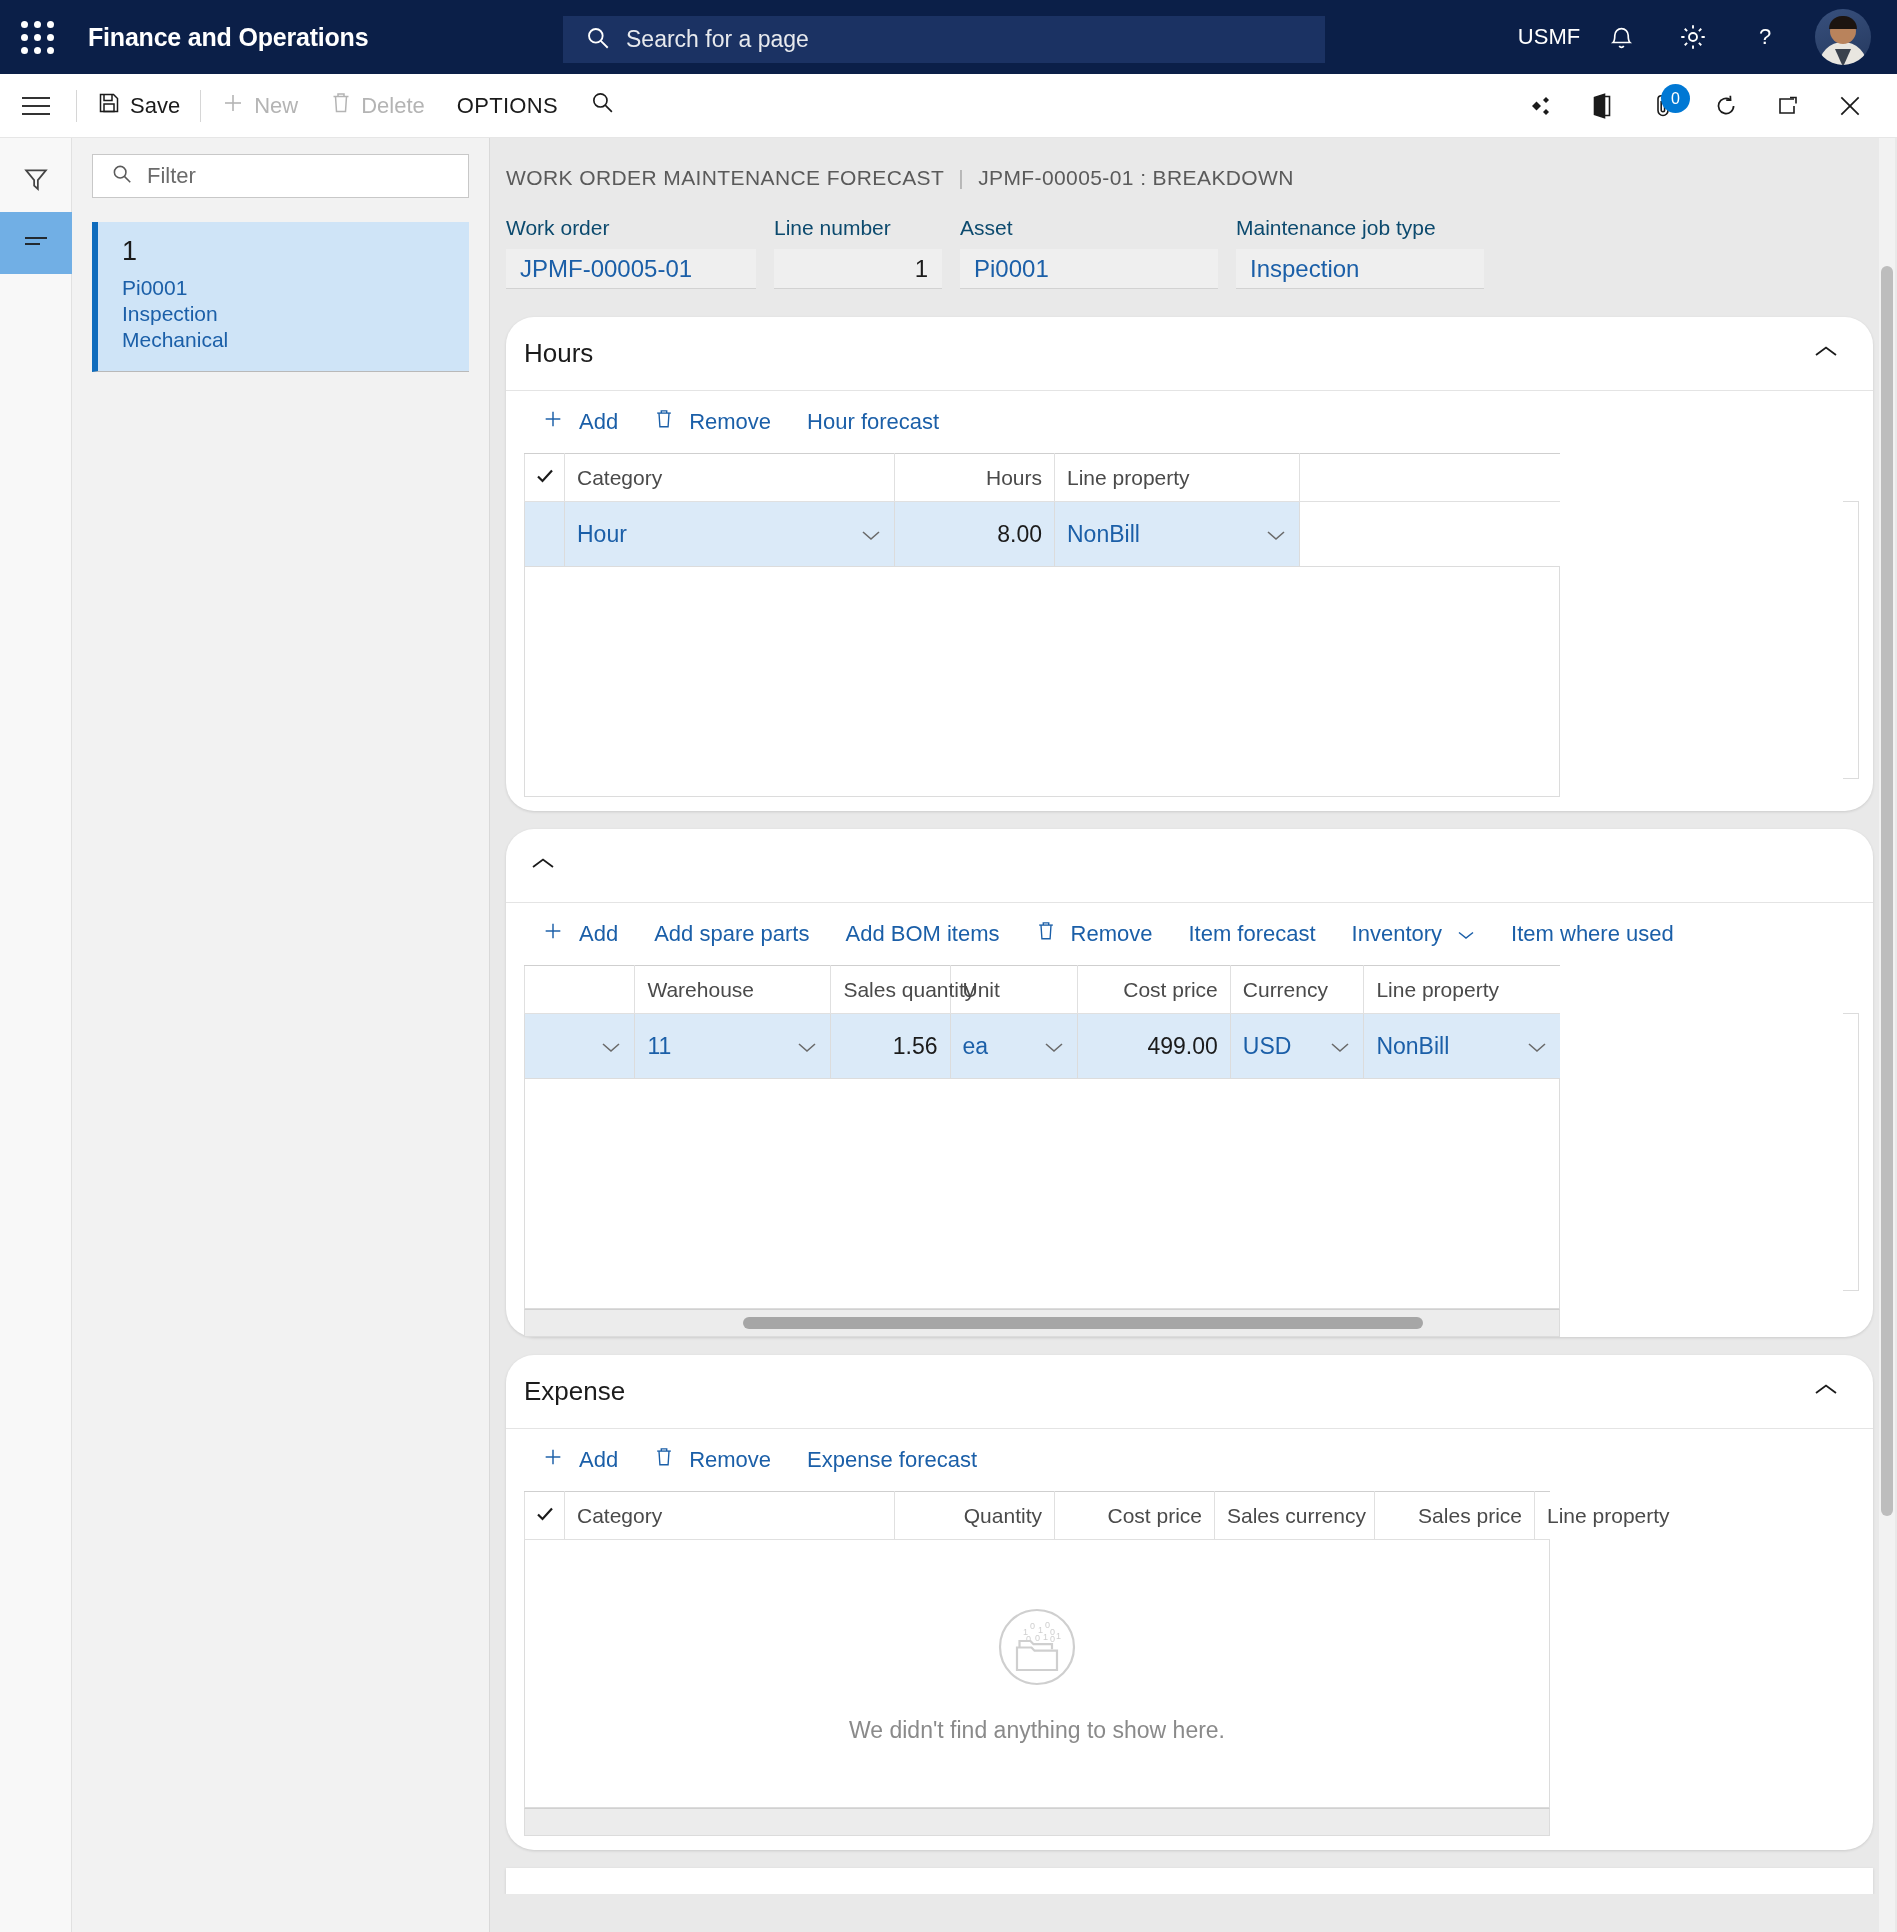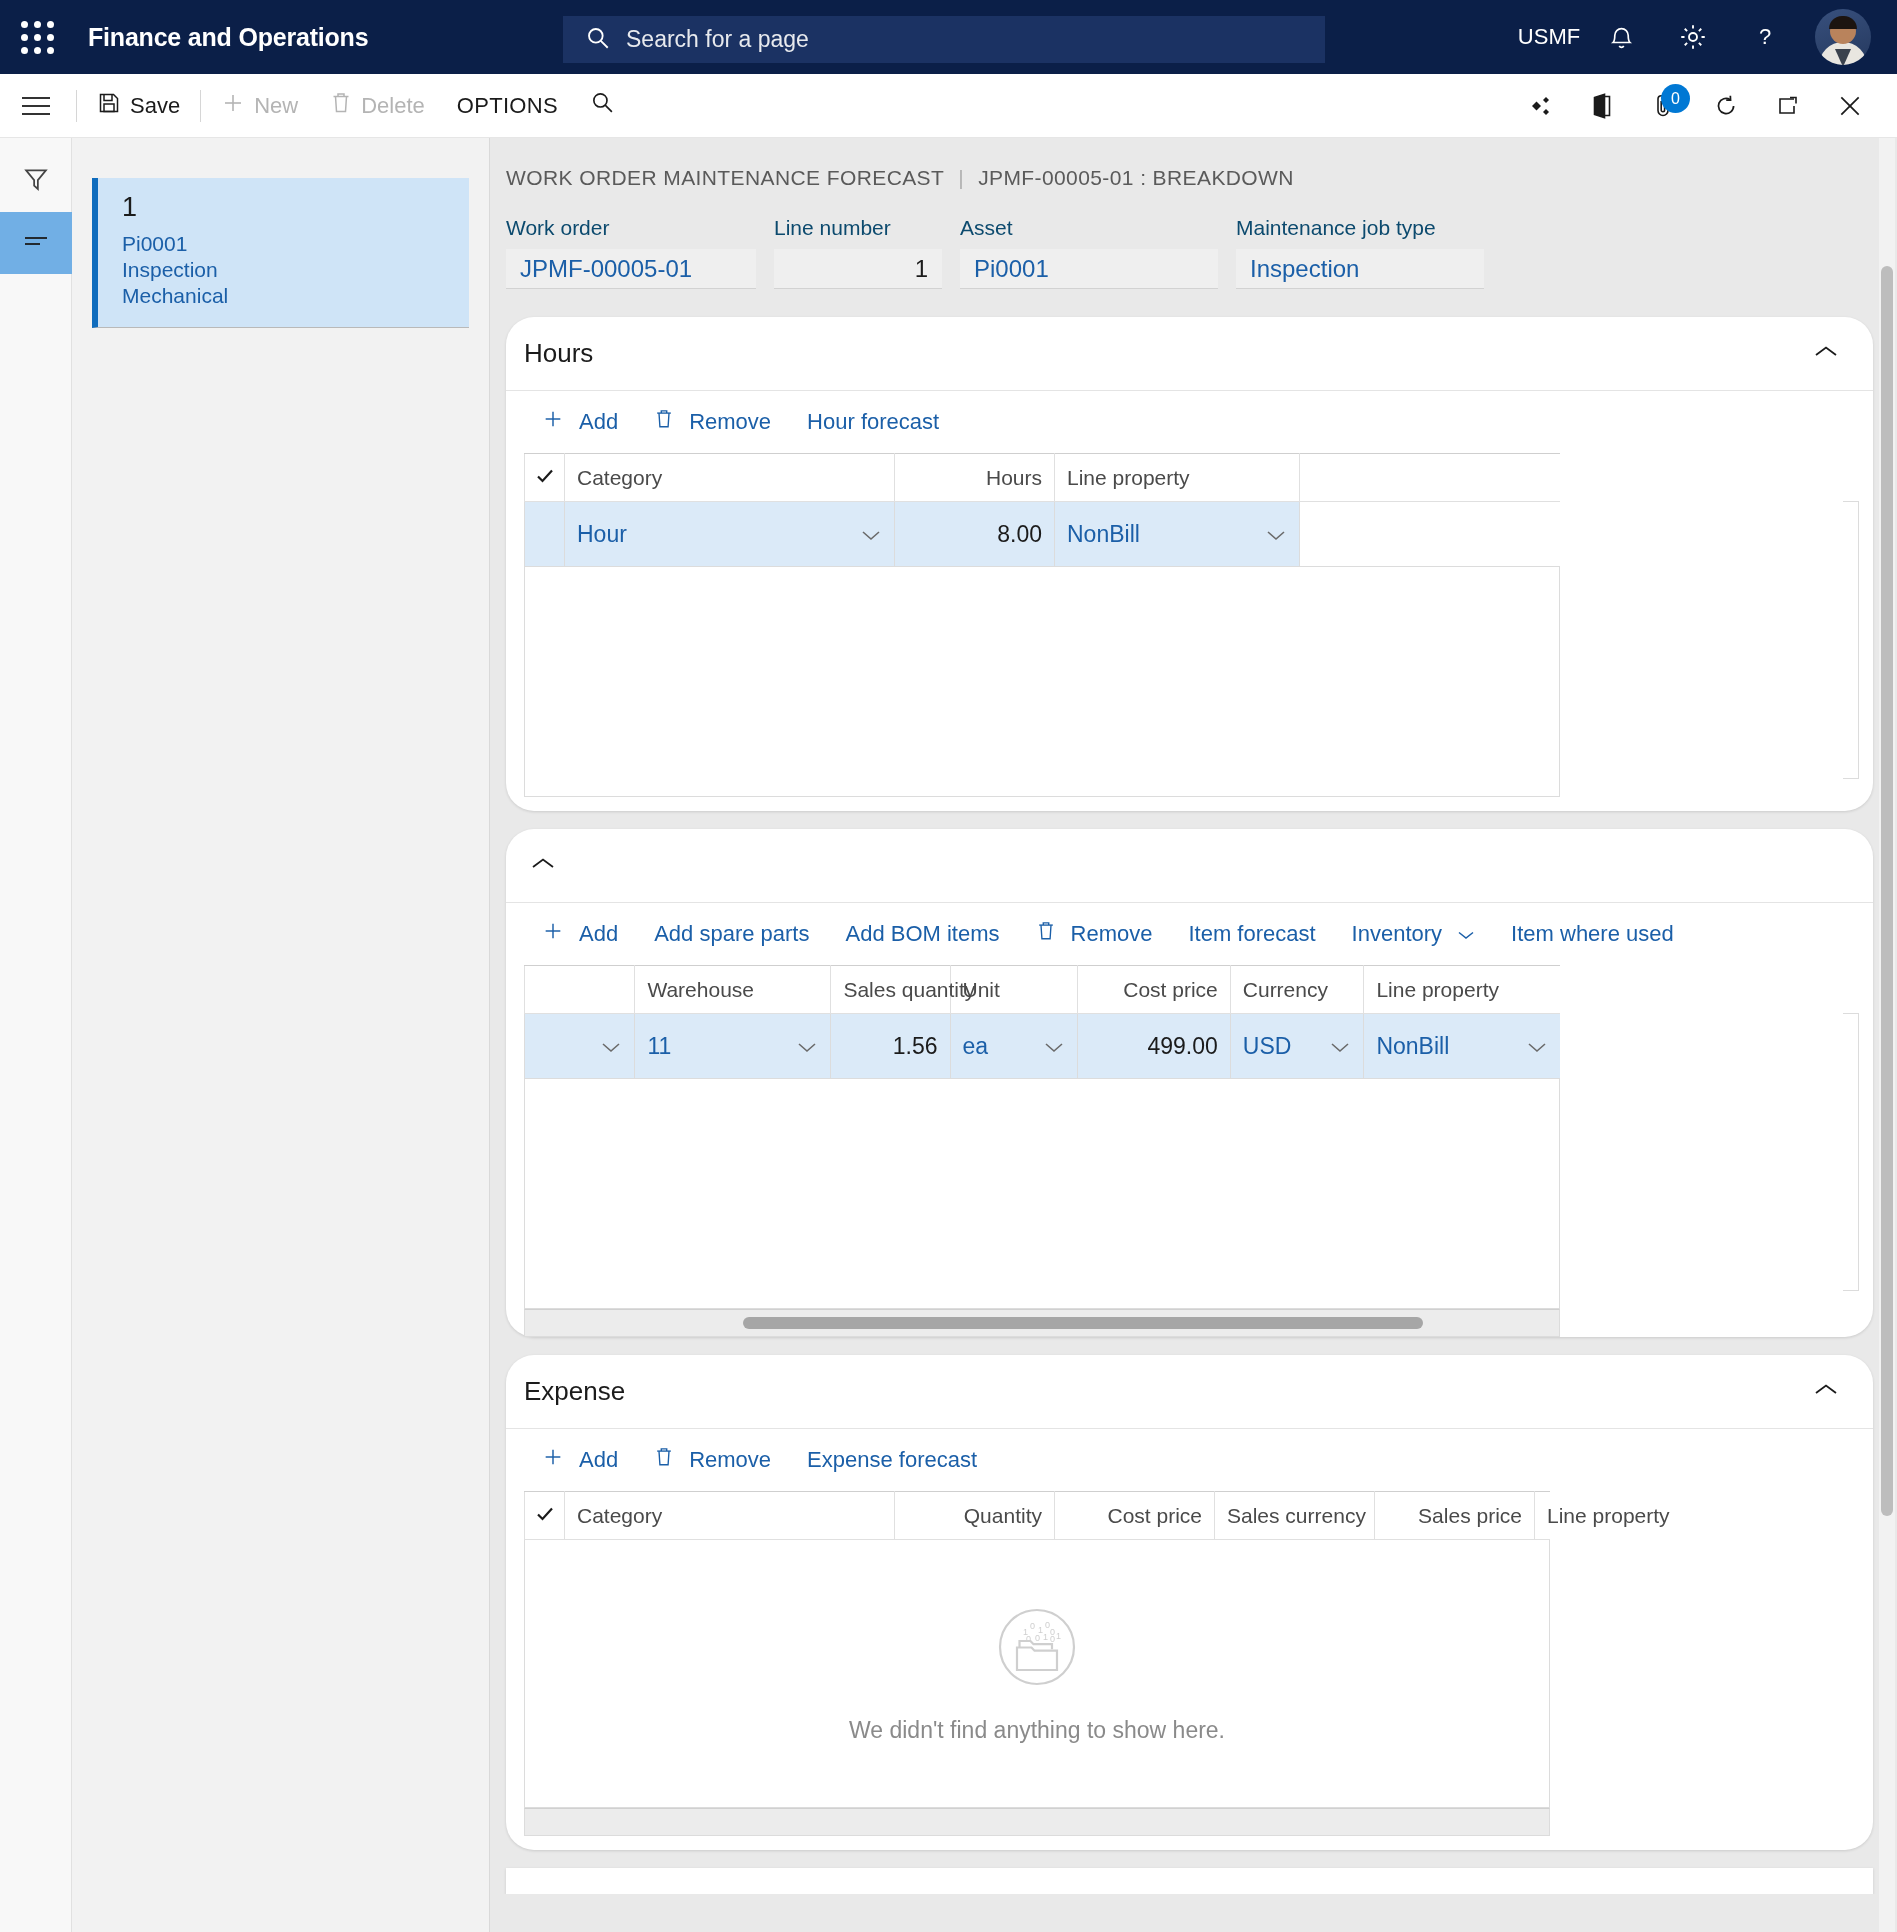--- a/index.html
+++ b/index.html
@@ -473,20 +473,29 @@
       <span>
         <svg width="30" height="22" viewBox="0 0 30 22" stroke="#1b1b1b" stroke-width="1.8">
           <line x1="4" y1="8" x2="26" y2="8"></line>
             <line x1="4" y1="14" x2="19" y2="14"></line>
         </svg>
       </span>
     </div>
   </div>
 
   <div class="listpane">
+    <div class="filter-box">
+      <span>
+        <svg width="22" height="22" viewBox="0 0 24 24" fill="none" stroke="#5a5a5a" stroke-width="1.7">
+          <circle cx="10" cy="10" r="6.3"></circle>
+            <line x1="14.6" y1="14.6" x2="21" y2="21"></line>
+        </svg>
+      </span>
+      <span class="ph">Filter</span>
+    </div>
 
     <div class="list-card">
       <div class="lc-title">1</div>
       <div class="lc-line">Pi0001</div>
       <div class="lc-line">Inspection</div>
       <div class="lc-line">Mechanical</div>
     </div>
   </div>
 
   <div class="content">

